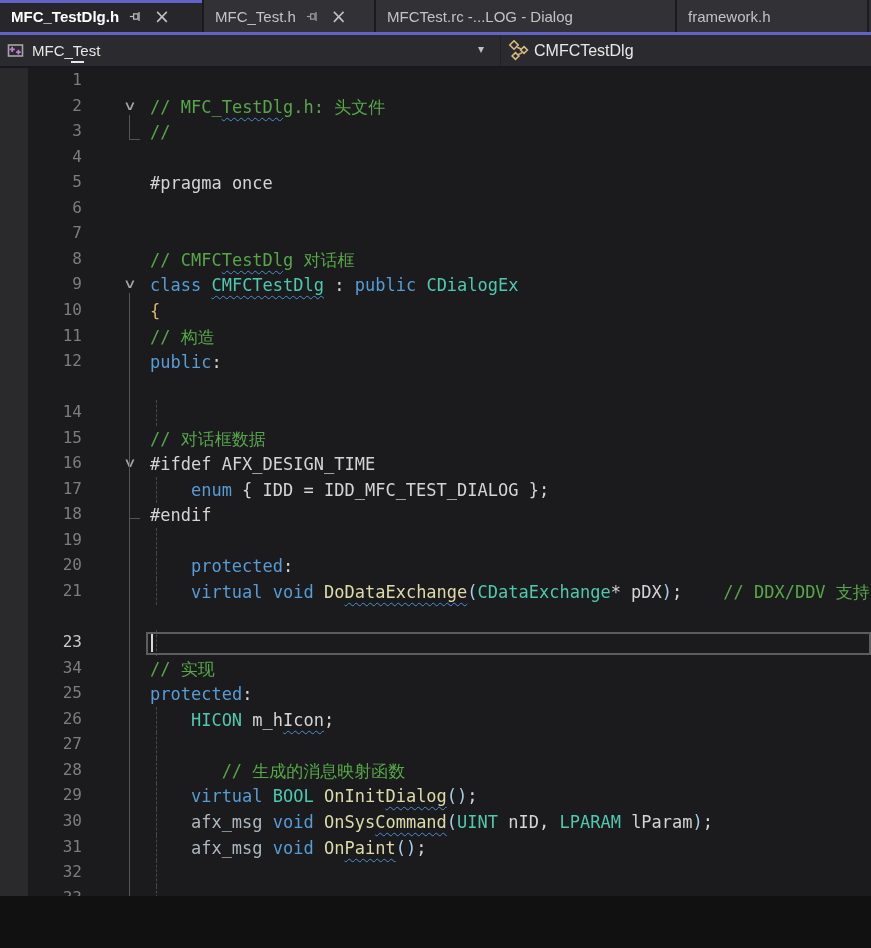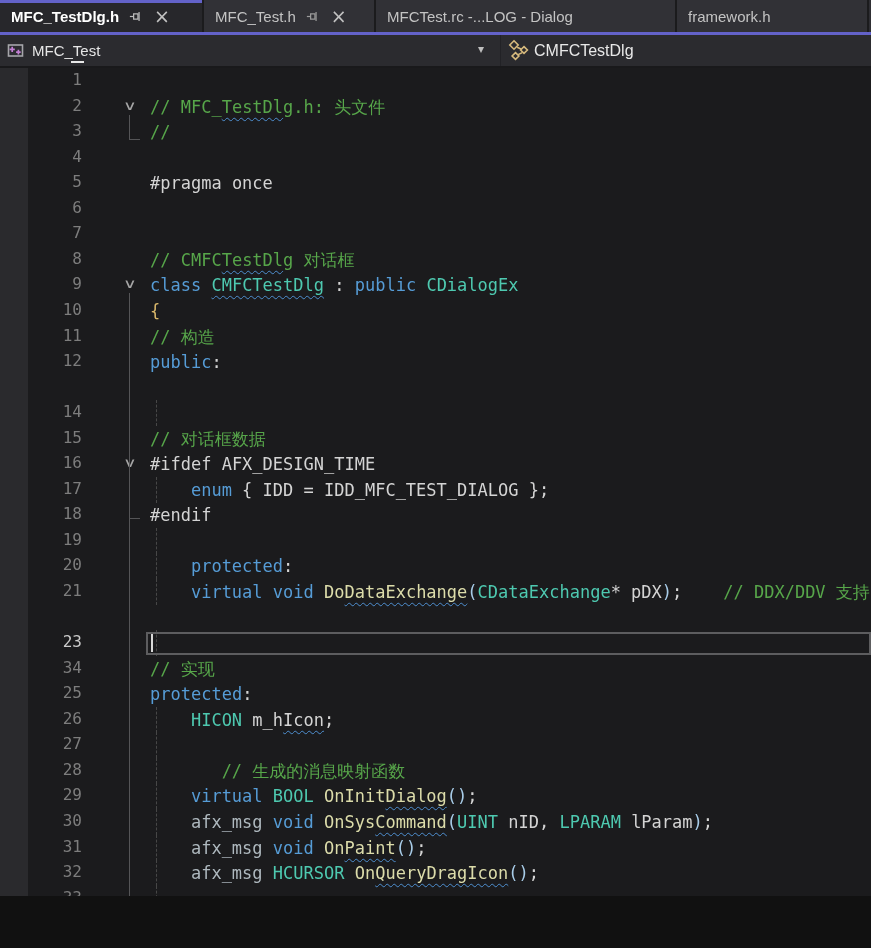--- a/index.html
+++ b/index.html
@@ -257,21 +257,20 @@
         <span class="codespan" style="padding-left: 40.936px;"><span class="t-mac">afx_msg </span><span class="t-kw">void </span><span class="t-fn">OnSys</span><span class="t-fn sqg">Command</span><span class="t-pr">(</span><span class="t-ty">UINT</span><span class="t-pl"> nID, </span><span class="t-ty">LPARAM</span><span class="t-pl"> lParam</span><span class="t-pr">)</span><span class="t-pl">;</span></span>
       </div>
       <div class="row" style="top: 766.5px;">
         <div class="guide"></div>
         <span class="lnum">31</span>
         <span class="codespan" style="padding-left: 40.936px;"><span class="t-mac">afx_msg </span><span class="t-kw">void </span><span class="t-fn">On</span><span class="t-fn sqg">Paint</span><span class="t-pr">()</span><span class="t-pl">;</span></span>
       </div>
       <div class="row" style="top: 792.05px;">
         <div class="guide"></div>
         <span class="lnum">32</span>
-        <span class="codespan" style="padding-left: 40.936px;"><span class="t-mac">afx_msg </span><span class="t-ty">HCURSOR</span><span class="t-pl"> </span><span class="t-fn">On</span><span class="t-fn sqg">QueryDragIcon</span><span class="t-pr">()</span><span class="t-pl">;</span></span>
       </div>
       <div class="row" style="top: 817.6px; padding-left: 35px;">
         <div class="guide"></div>
         <span class="lnum">33</span>
       </div>
       <div class="row" style="top: 843.15px;">
         <span class="lnum">34</span>
         <span class="codespan" style="padding-left: 0px;"><span class="t-br">}</span><span class="t-pl">;</span></span>
       </div>
       <div class="row" style="top: 868.7px;"></div>

